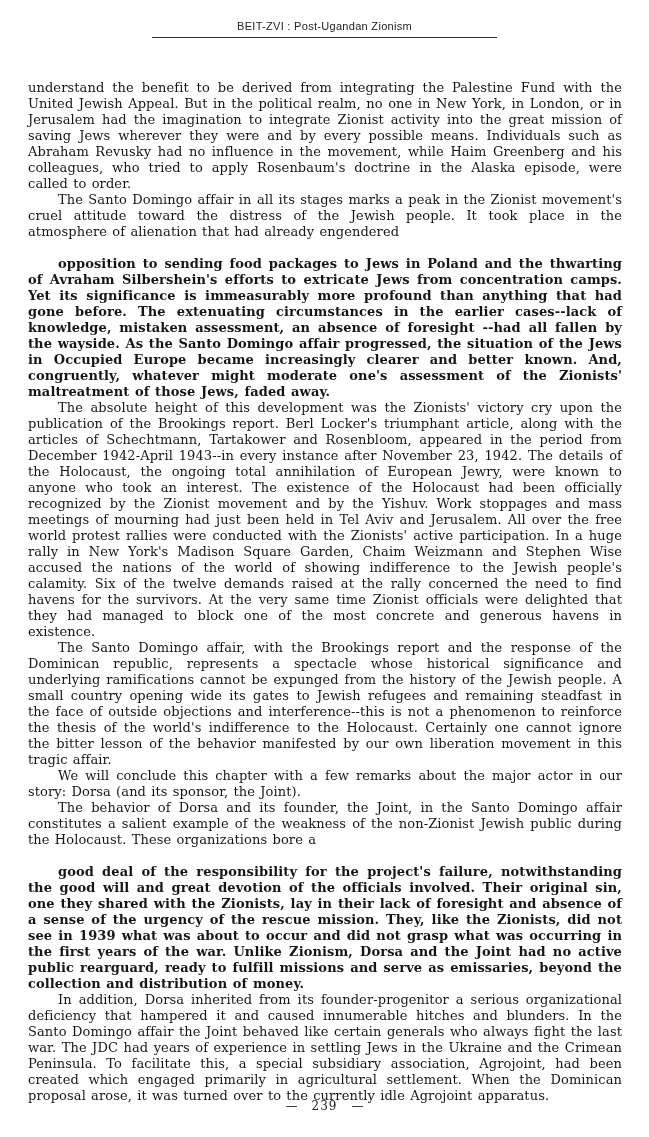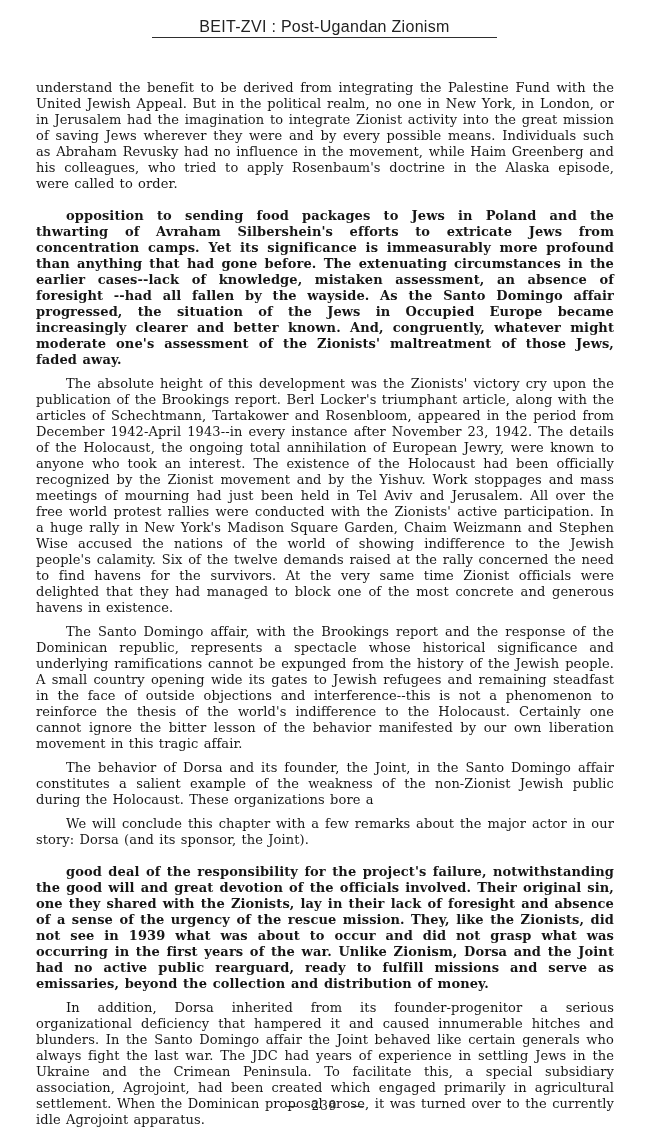--- a/index.html
+++ b/index.html
@@ -12,42 +12,42 @@
     width: 649px;
     height: 1137px;
     background: #ffffff;
     color: #161616;
     overflow: hidden;
   }
   .page-header {
     padding-top: 20px;
     text-align: center;
     font-family: "Liberation Sans", sans-serif;
-    font-size: 16px;
+    font-size: 11px;
     line-height: 13px;
     color: #222222;
     letter-spacing: 0.3px;
   }
   .header-rule {
     width: 345px;
     margin: 4px auto 0 auto;
     border-top: 1.6px solid #2e2e2e;
     height: 0;
   }
   .page-body {
     margin: 42px 27px 0 28px;
     font-family: "DejaVu Serif", "Liberation Serif", serif;
     font-size: 13px;
     line-height: 16px;
     text-align: justify;
     letter-spacing: 0.1px;
     word-spacing: 1px;
   }
   .para {
-    margin: 8px;
+    margin: 0;
     text-indent: 30px;
   }
   .para.no-indent {
     text-indent: 0;
   }
   .para.gap-before {
     margin-top: 16px;
     font-weight: bold;
   }
   .page-footer {
@@ -74,25 +74,26 @@
 
 <div class="page">
 
   <header class="page-header">
     <div>BEIT-ZVI : Post-Ugandan Zionism</div>
     <div class="header-rule"></div>
   </header>
 
   <main class="page-body">
     <p class="para no-indent">understand the benefit to be derived from integrating the Palestine Fund with the United Jewish Appeal. But in the political realm, no one in New York, in London, or in Jerusalem had the imagination to integrate Zionist activity into the great mission of saving Jews wherever they were and by every possible means. Individuals such as Abraham Revusky had no influence in the movement, while Haim Greenberg and his colleagues, who tried to apply Rosenbaum's doctrine in the Alaska episode, were called to order.</p>
+    <p class="para">The Santo Domingo affair in all its stages marks a peak in the Zionist movement's cruel attitude toward the distress of the Jewish people. It took place in the atmosphere of alienation that had already engendered</p>
     <p class="para gap-before">opposition to sending food packages to Jews in Poland and the thwarting of Avraham Silbershein's efforts to extricate Jews from concentration camps. Yet its significance is immeasurably more profound than anything that had gone before. The extenuating circumstances in the earlier cases--lack of knowledge, mistaken assessment, an absence of foresight --had all fallen by the wayside. As the Santo Domingo affair progressed, the situation of the Jews in Occupied Europe became increasingly clearer and better known. And, congruently, whatever might moderate one's assessment of the Zionists' maltreatment of those Jews, faded away.</p>
     <p class="para">The absolute height of this development was the Zionists' victory cry upon the publication of the Brookings report. Berl Locker's triumphant article, along with the articles of Schechtmann, Tartakower and Rosenbloom, appeared in the period from December 1942-April 1943--in every instance after November 23, 1942. The details of the Holocaust, the ongoing total annihilation of European Jewry, were known to anyone who took an interest. The existence of the Holocaust had been officially recognized by the Zionist movement and by the Yishuv. Work stoppages and mass meetings of mourning had just been held in Tel Aviv and Jerusalem. All over the free world protest rallies were conducted with the Zionists' active participation. In a huge rally in New York's Madison Square Garden, Chaim Weizmann and Stephen Wise accused the nations of the world of showing indifference to the Jewish people's calamity. Six of the twelve demands raised at the rally concerned the need to find havens for the survivors. At the very same time Zionist officials were delighted that they had managed to block one of the most concrete and generous havens in existence.</p>
     <p class="para">The Santo Domingo affair, with the Brookings report and the response of the Dominican republic, represents a spectacle whose historical significance and underlying ramifications cannot be expunged from the history of the Jewish people. A small country opening wide its gates to Jewish refugees and remaining steadfast in the face of outside objections and interference--this is not a phenomenon to reinforce the thesis of the world's indifference to the Holocaust. Certainly one cannot ignore the bitter lesson of the behavior manifested by our own liberation movement in this tragic affair.</p>
+    <p class="para">We will conclude this chapter with a few remarks about the major actor in our story: Dorsa (and its sponsor, the Joint).</p>
     <p class="para">The behavior of Dorsa and its founder, the Joint, in the Santo Domingo affair constitutes a salient example of the weakness of the non-Zionist Jewish public during the Holocaust. These organizations bore a</p>
-    <p class="para">We will conclude this chapter with a few remarks about the major actor in our story: Dorsa (and its sponsor, the Joint).</p>
     <p class="para gap-before">good deal of the responsibility for the project's failure, notwithstanding the good will and great devotion of the officials involved. Their original sin, one they shared with the Zionists, lay in their lack of foresight and absence of a sense of the urgency of the rescue mission. They, like the Zionists, did not see in 1939 what was about to occur and did not grasp what was occurring in the first years of the war. Unlike Zionism, Dorsa and the Joint had no active public rearguard, ready to fulfill missions and serve as emissaries, beyond the collection and distribution of money.</p>
     <p class="para">In addition, Dorsa inherited from its founder-progenitor a serious organizational deficiency that hampered it and caused innumerable hitches and blunders. In the Santo Domingo affair the Joint behaved like certain generals who always fight the last war. The JDC had years of experience in settling Jews in the Ukraine and the Crimean Peninsula. To facilitate this, a special subsidiary association, Agrojoint, had been created which engaged primarily in agricultural settlement. When the Dominican proposal arose, it was turned over to the currently idle Agrojoint apparatus.</p>
   </main>
 
   <footer class="page-footer">
     <span class="dash">—</span><span class="page-num">239</span><span class="dash">—</span>
   </footer>
 
 </div>
 

